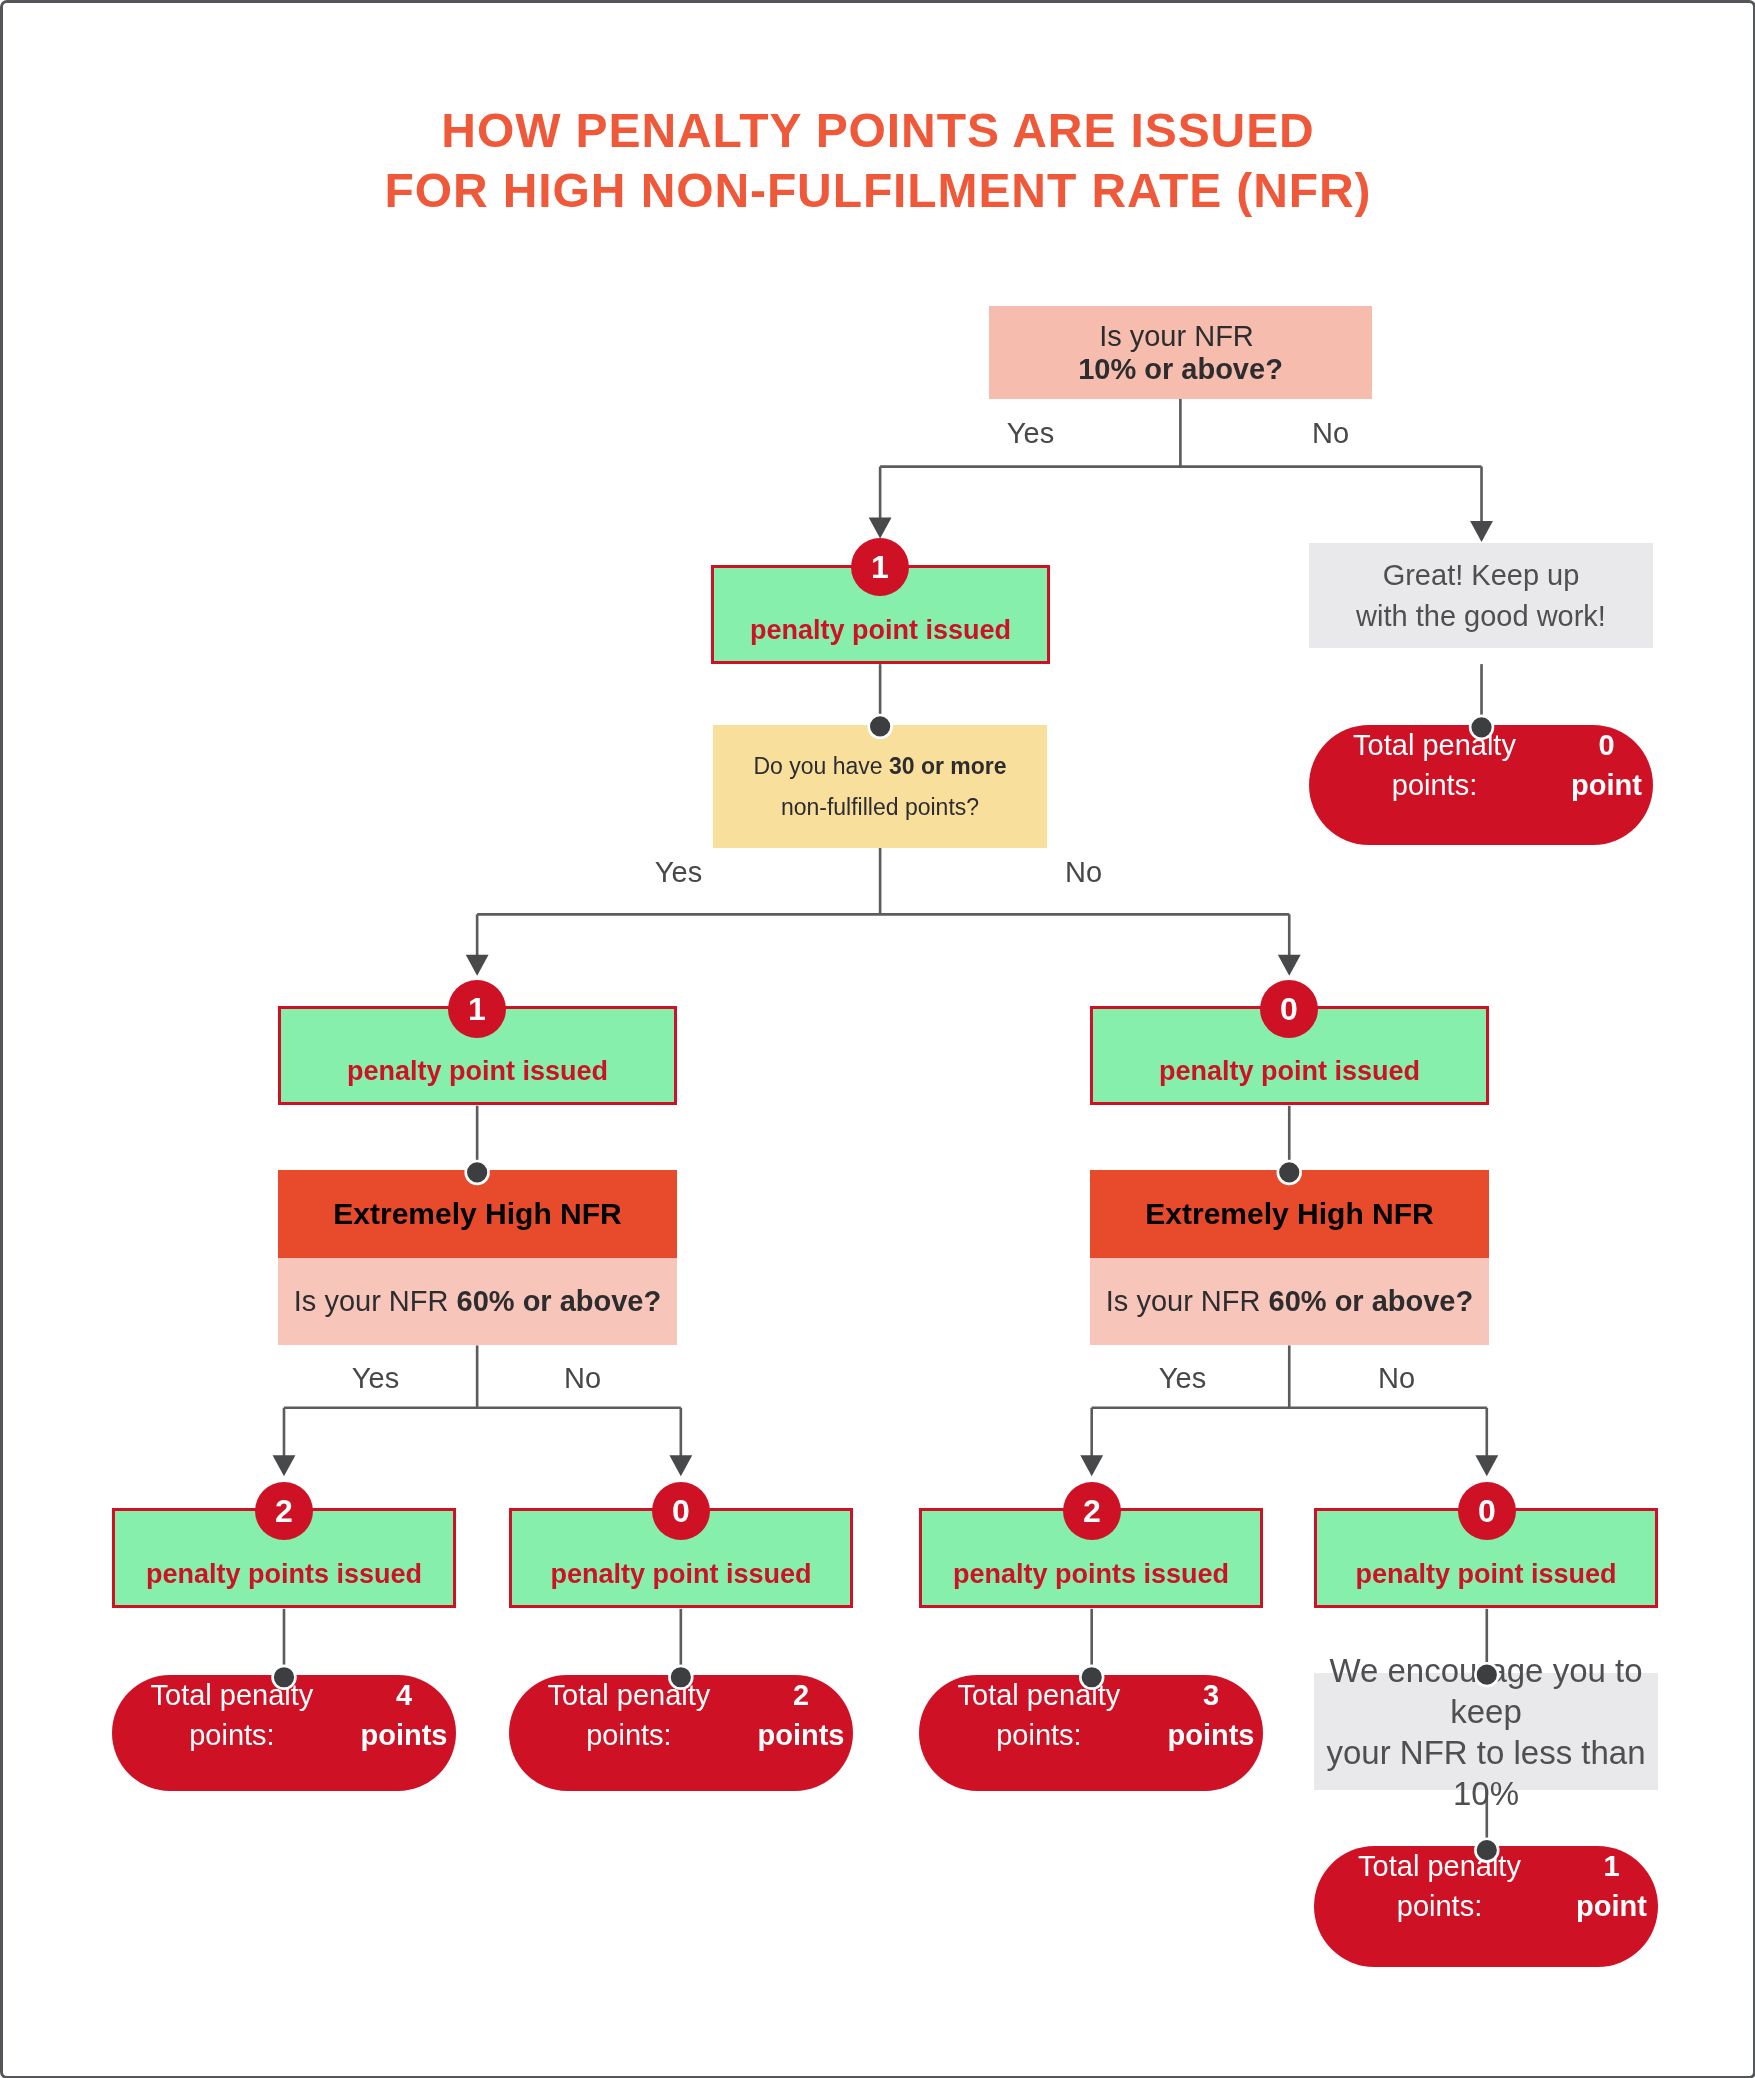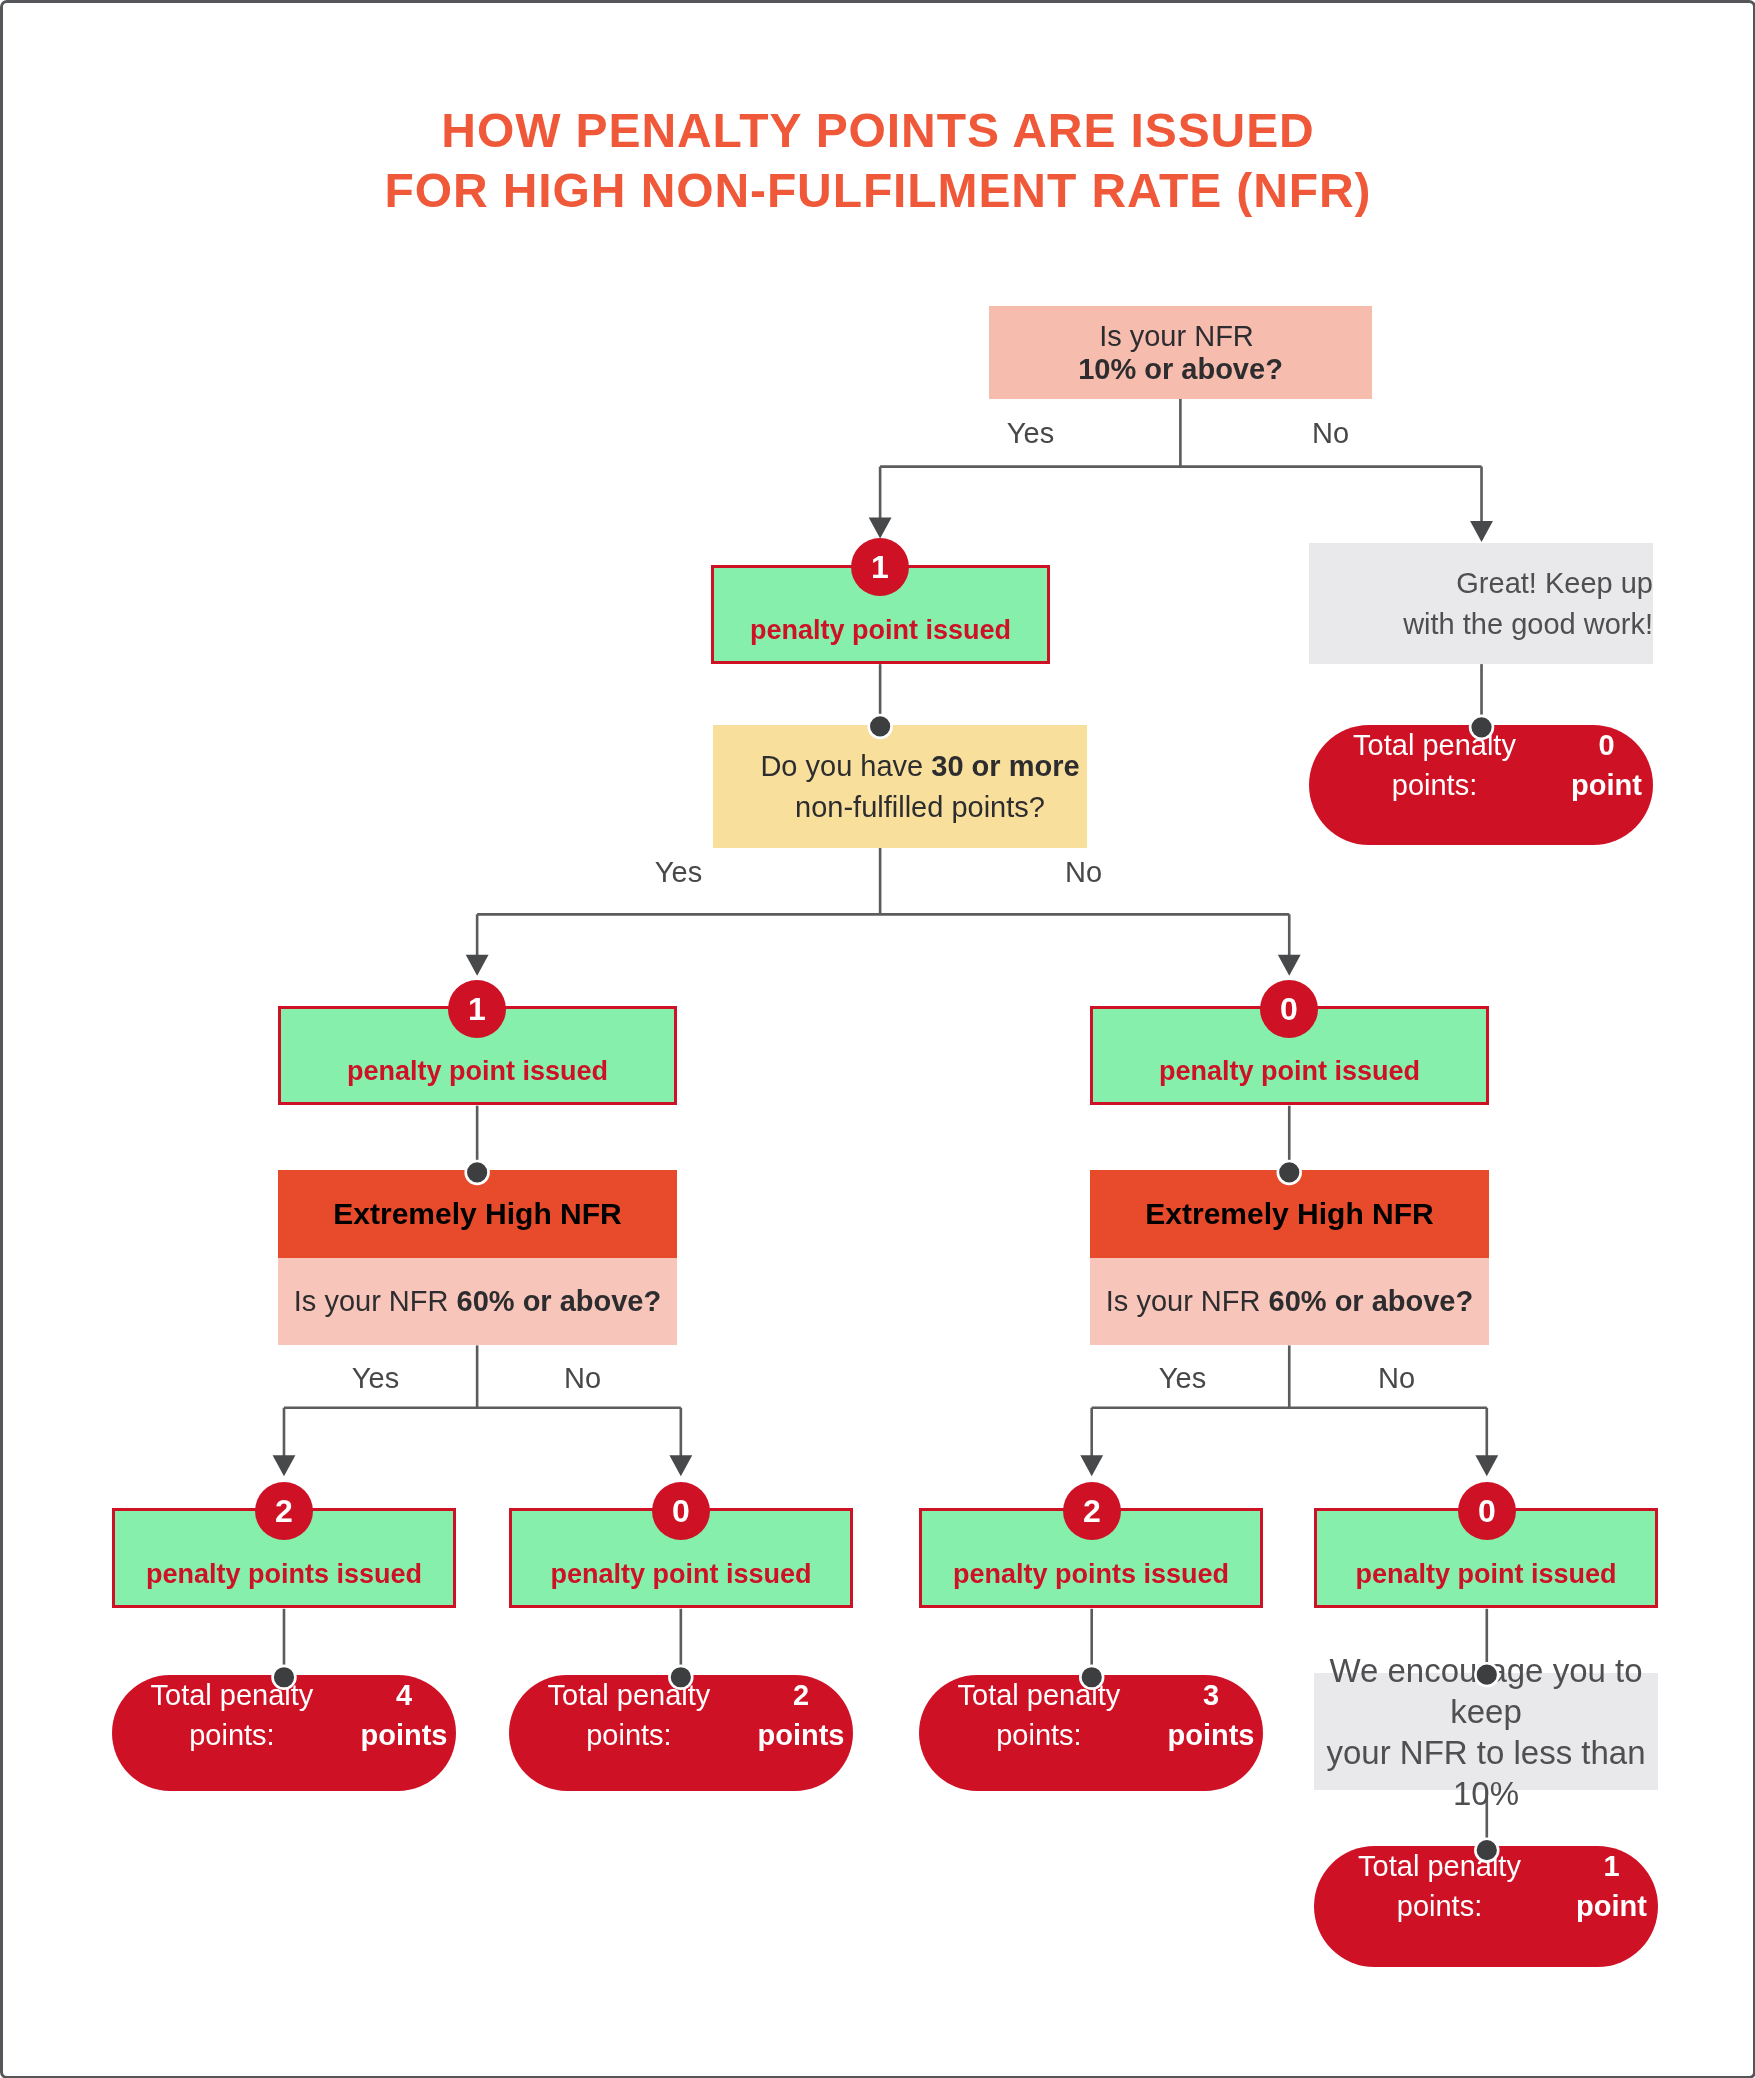--- a/index.html
+++ b/index.html
@@ -31,22 +31,22 @@
   .pill{
     background:#CF1126;border-radius:61px;color:#fff;font-size:29px;text-align:center;
     display:flex;flex-direction:row;justify-content:center;line-height:40px;
   }
   .greybox{
     background:#E9E9EB;color:#4F4F52;font-size:29px;text-align:center;
     display:flex;flex-direction:column;justify-content:center;line-height:41px;
   }
   .greybox.small{font-size:33px;}
   .yellowbox{
-    background:#F8DF9C;color:#2D2D2F;font-size:29px;text-align:center;
-    display:flex;flex-direction:column;justify-content:center;line-height:41px;padding-left:40px;
+    background:#F8DF9C;color:#2D2D2F;font-size:23px;text-align:center;
+    display:flex;flex-direction:column;justify-content:center;line-height:41px;
   }
   .ehn-header{
     background:#E84B2C;color:#000000;font-weight:bold;font-size:30px;
     display:flex;align-items:center;justify-content:center;
   }
   .ehn-band{
     background:#F7C5B9;color:#2D2D2F;font-size:29px;
     display:flex;align-items:center;justify-content:center;
   }
   .yn{position:absolute;width:123px;font-size:29px;color:#48484A;text-align:center;}
@@ -109,21 +109,21 @@
   <div class="yn" style="left:966px;top:414px;">Yes</div>
   <div class="yn" style="left:1266px;top:414px;">No</div>
 
   <div class="abs rbox" style="left:708px;top:562px;width:339px;height:99px;">
     <span>penalty point issued</span>
   </div>
   <div class="badge" style="left:848px;top:535px;">
     <span>1</span>
   </div>
 
-  <div class="abs greybox" style="left:1306px;top:540px;width:344px;height:121px;align-items:flex-end;">
+  <div class="abs greybox" style="left:1306px;top:540px;width:344px;height:105px;">
     <div>Great! Keep up</div>
     <div>with the good work!</div>
   </div>
   <div class="abs pill" style="left:1306px;top:722px;width:344px;height:120px;">
     <div>Total penalty points:</div>
     <b>0 point</b>
   </div>
 
   <div class="abs yellowbox" style="left:710px;top:722px;width:334px;height:123px;">
     <div><span>Do you have </span><b>30 or more</b></div>

